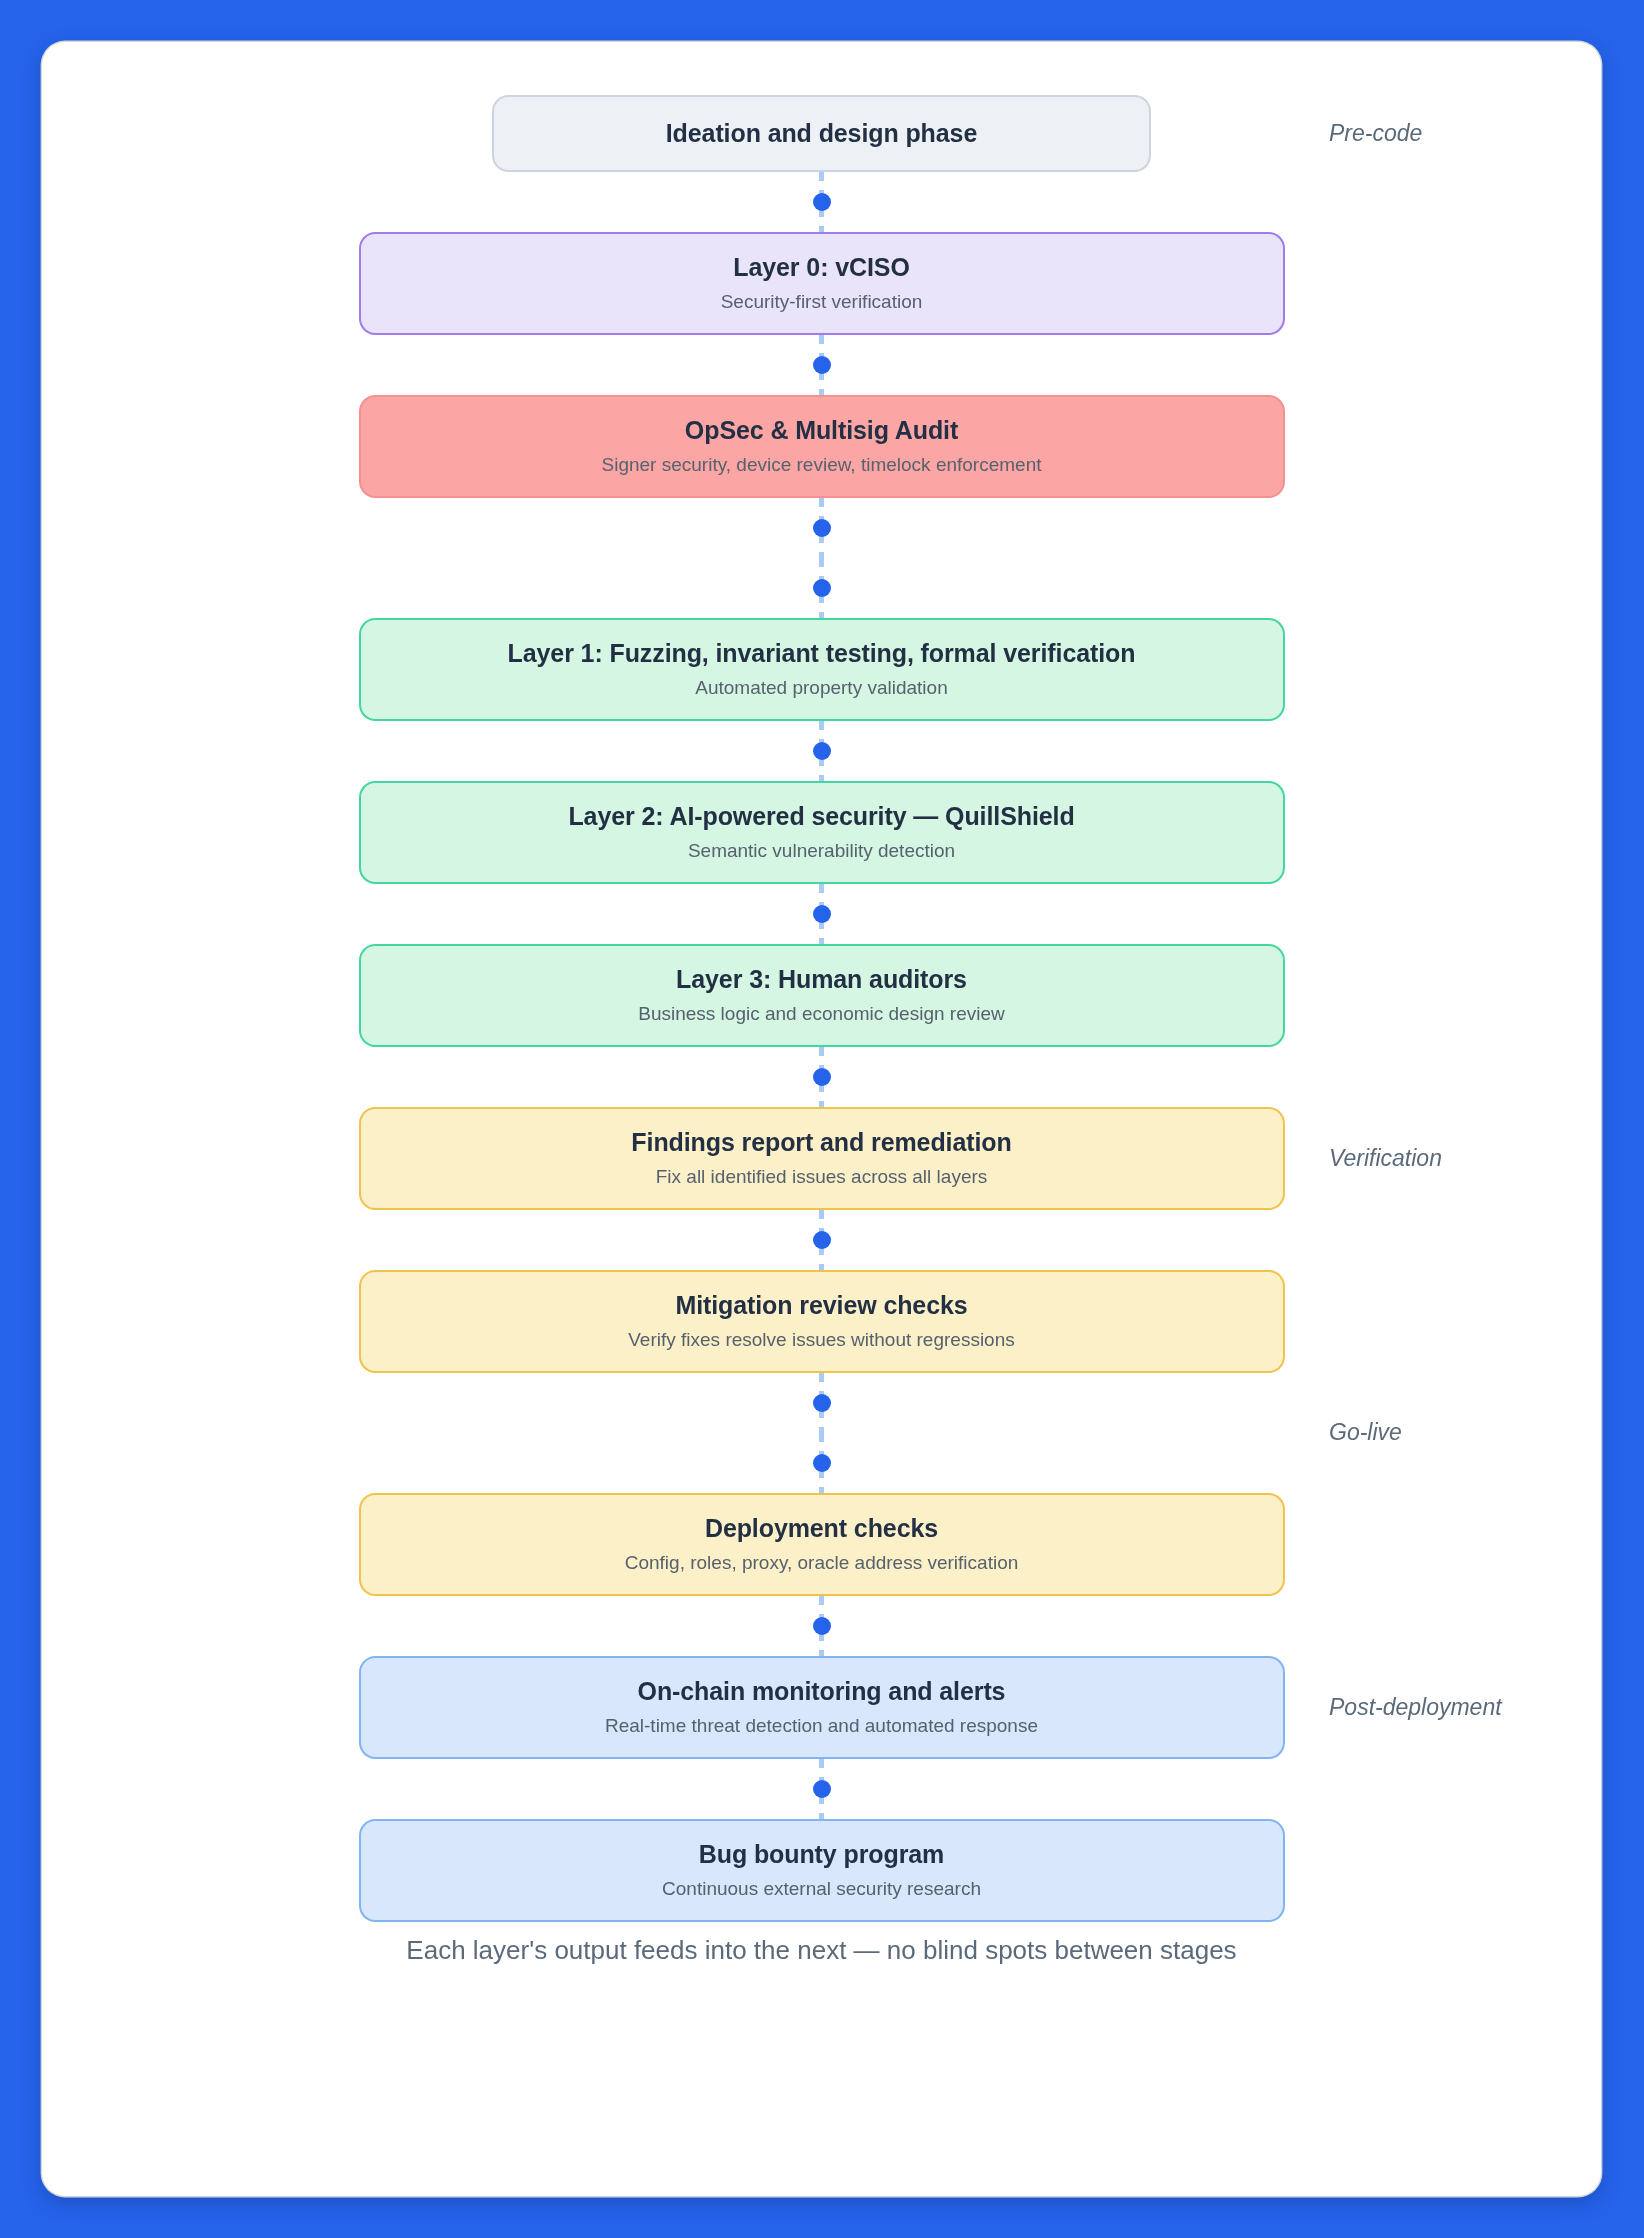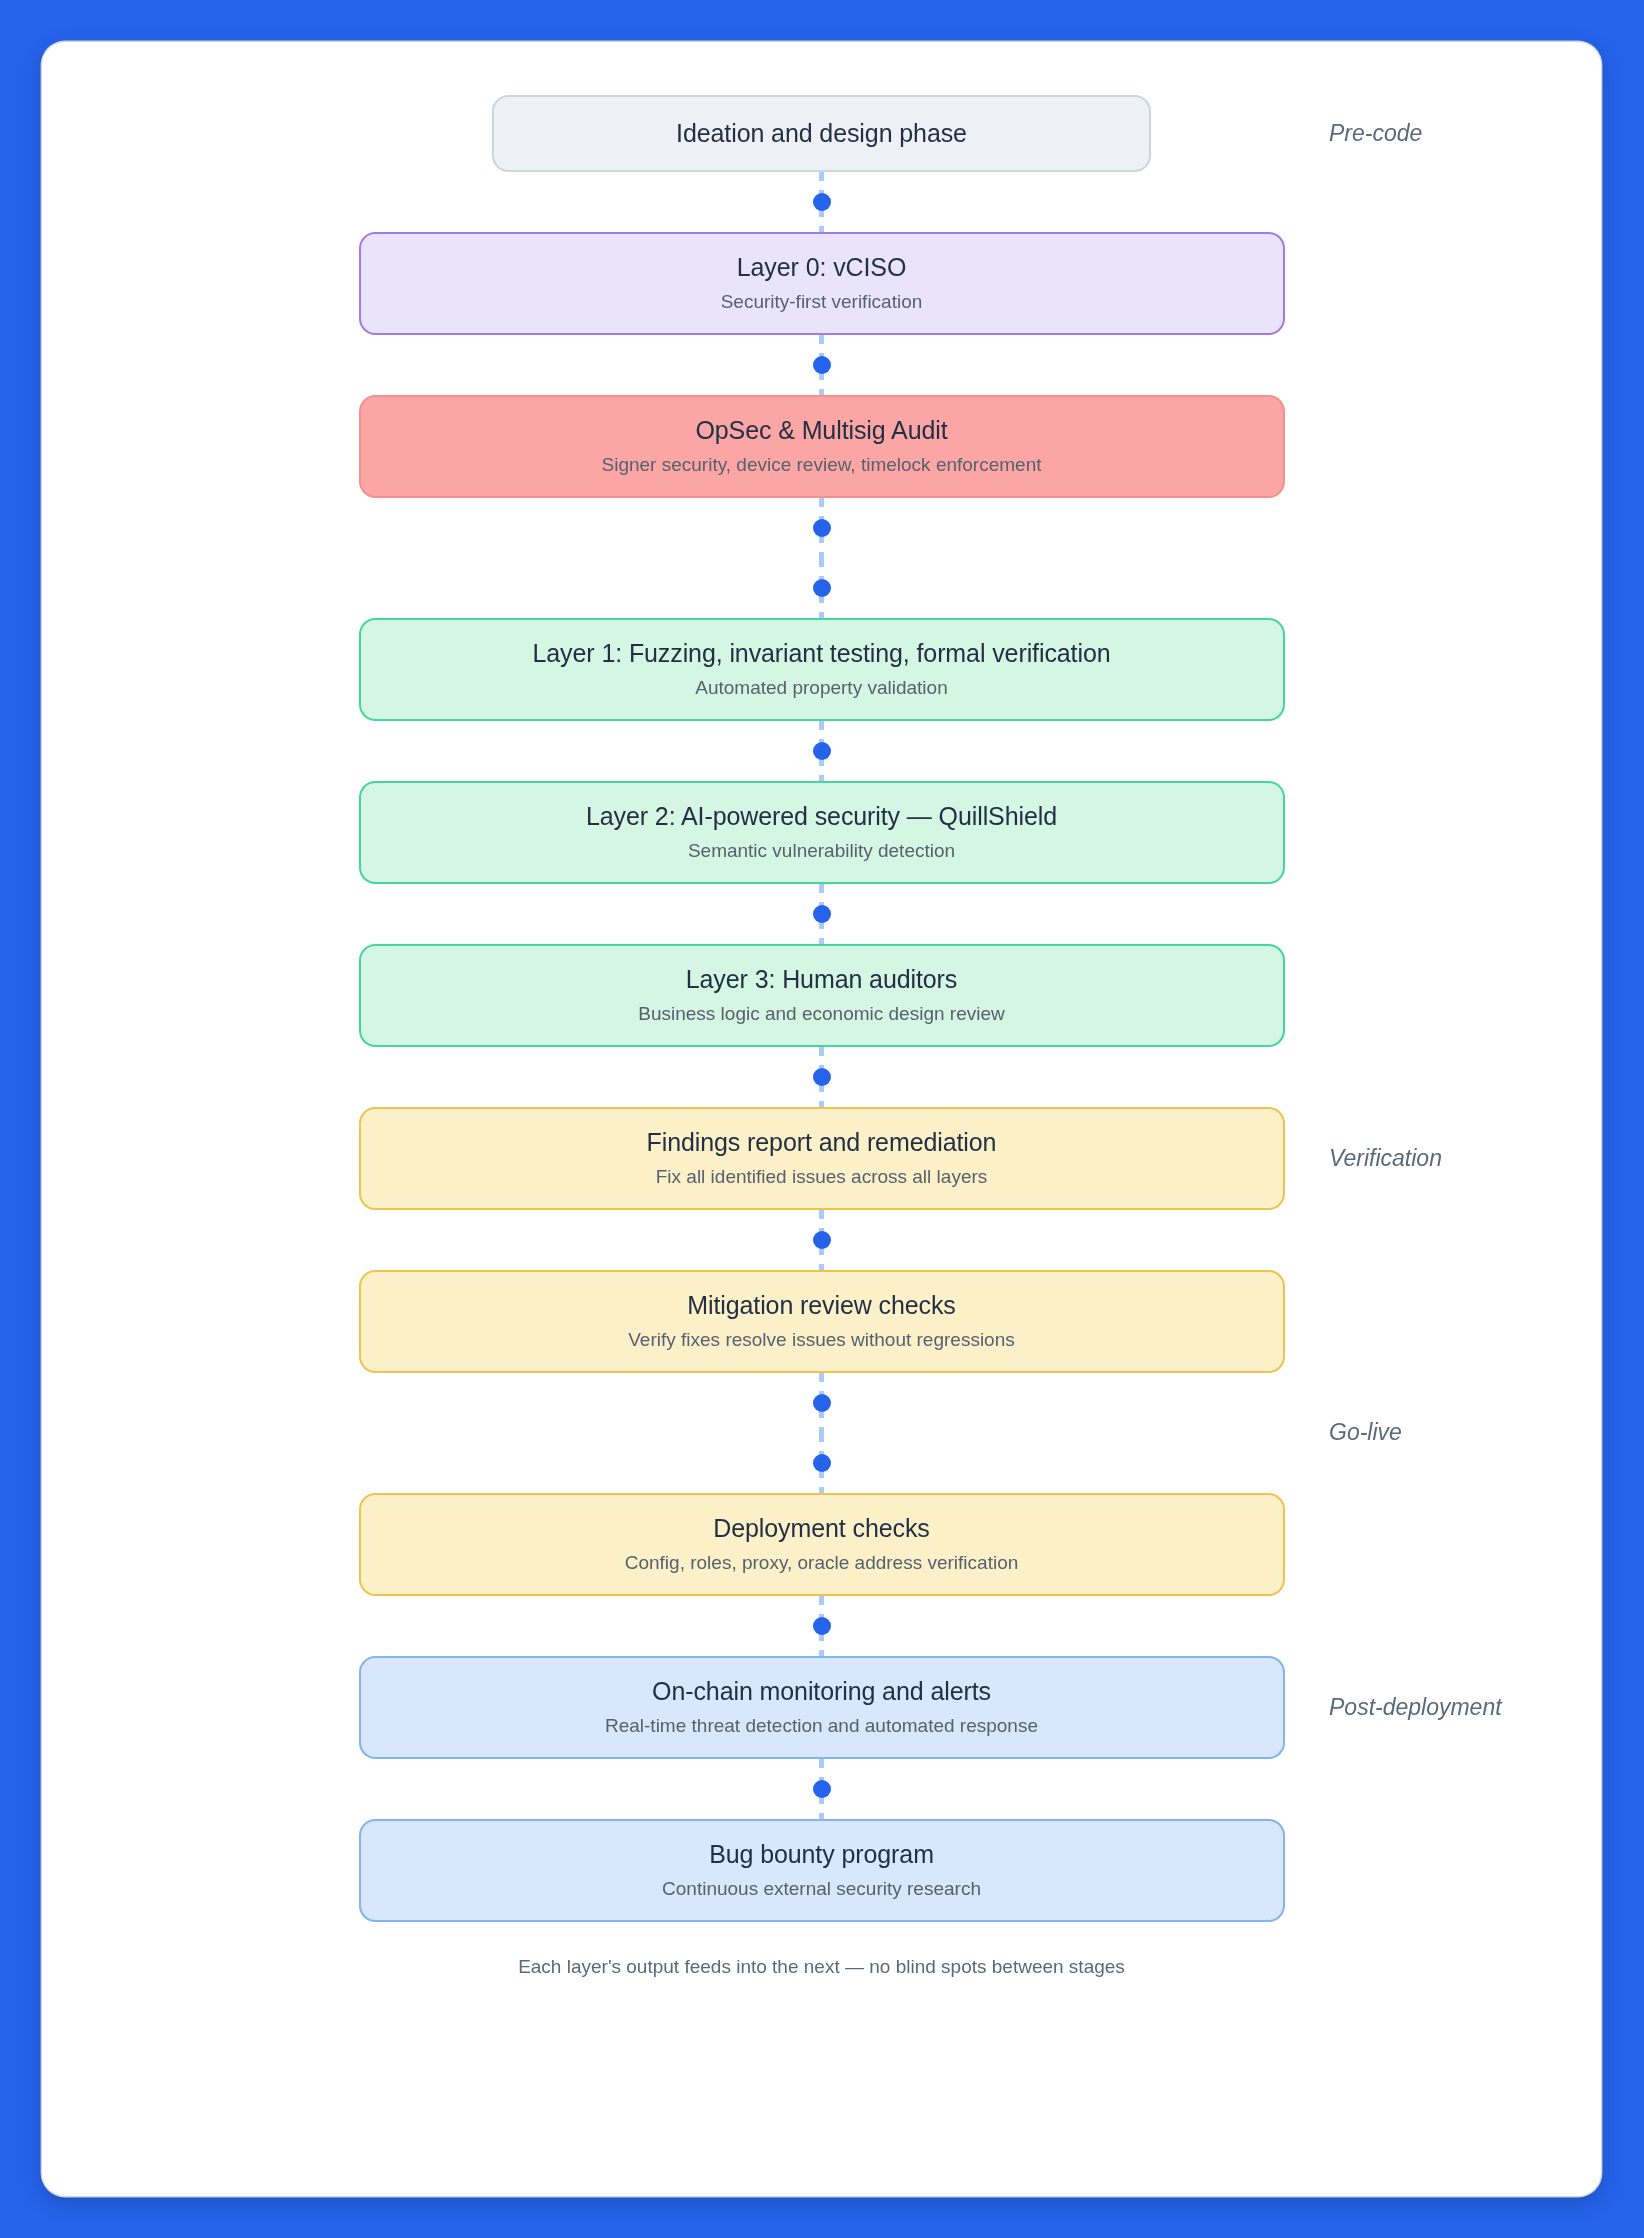--- a/index.html
+++ b/index.html
@@ -57,21 +57,21 @@
 
   .node.gray   { background: #edf1f6; border-color: #ccd5df; }
   .node.purple { background: #eae4fb; border-color: #a17ce8; }
   .node.red    { background: #fca5a5; border-color: #f2918f; }
   .node.green  { background: #d5f6e3; border-color: #43d79f; text-align: right; }
   .node.yellow { background: #fcf0c8; border-color: #f0c34e; }
   .node.blue   { background: #d8e7fb; border-color: #82b4f2; }
 
   .node-title {
     font-size: 25px;
-    font-weight: 400;
+    font-weight: 700;
     letter-spacing: -0.1px;
     color: #233044;
     line-height: 1.1;
   }
   .node-subtitle {
     font-size: 19px;
     font-weight: 400;
     color: #57616e;
     line-height: 1.1;
   }
@@ -108,22 +108,22 @@
     left: 50%;
     top: 50%;
     transform: translate(-50%, -50%);
     width: 18px;
     height: 18px;
     border-radius: 50%;
     background: #2563eb;
   }
 
   .footer-note {
-    margin-top: 34px;
-    font-size: 19px;
+    margin-top: 13px;
+    font-size: 26px;
     color: #5b6a7a;
     text-align: right;
   }
 </style>
 </head>
 <body>
 
 <div class="page">
   <div class="card">
     <div class="flow" id="flow">

